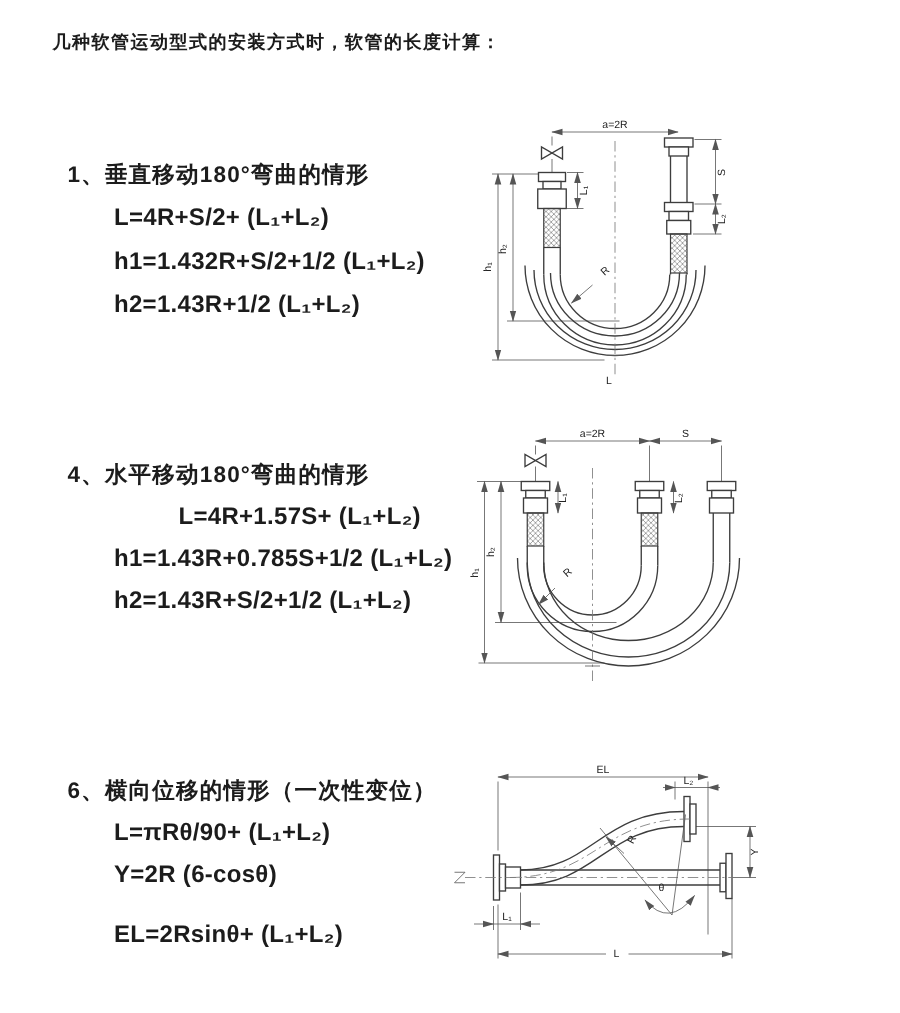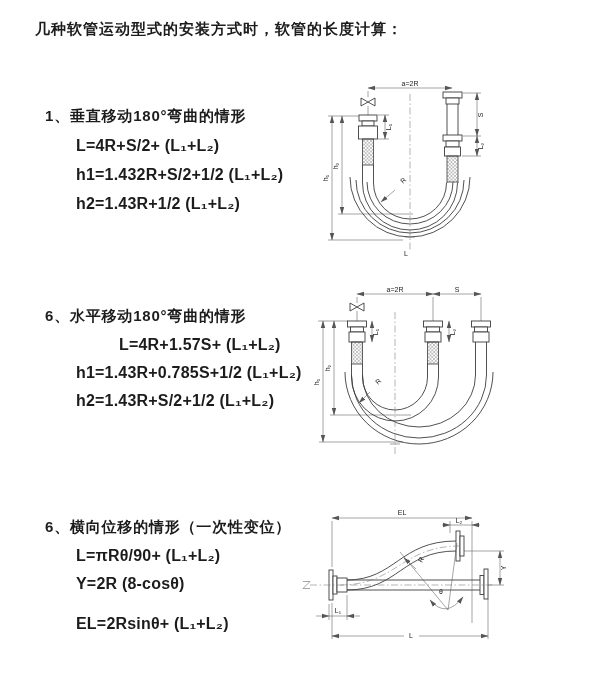--- a/index.html
+++ b/index.html
@@ -2,21 +2,21 @@
 <html><head>
 <meta charset="utf-8">
 <style>
   html,body { margin:0; padding:0; }
   body {
     width:600px; height:675px; position:relative; overflow:hidden;
     background:#ffffff; color:#1c1c1c;
     font-family:"Liberation Sans","DejaVu Sans",sans-serif;
   }
   .abs { position:absolute; }
-  .doc-title { left:35px; top:20px; font-size:15px; font-weight:700; letter-spacing:1px; }
+  .doc-title { left:35px; top:20px; font-size:12px; font-weight:700; letter-spacing:1px; }
   .sec-heading { font-size:15px; font-weight:700; letter-spacing:0.8px; white-space:nowrap; }
   .formula { font-size:16px; font-weight:700; letter-spacing:0.2px; white-space:nowrap; }
   #h1 { left:45px; top:107px; }  #f11 { left:76px; top:137px; } #f12 { left:76px; top:166px; } #f13 { left:76px; top:195px;text-align:center; }
   #h2 { left:45px; top:307px; }  #f21 { left:76px; top:336px;margin-left:43px; } #f22 { left:76px; top:364px; } #f23 { left:76px; top:392px; }
   #h3 { left:45px; top:518px; }  #f31 { left:76px; top:547px; } #f32 { left:76px; top:575px; } #f33 { left:76px; top:601px;margin-top:14px; }
   #d1 { left:315px; top:78px; }
   #d2 { left:308px; top:282px; }
   #d3 { left:298px; top:503px; }
   svg { overflow:visible; }
   svg text { font-family:"Liberation Sans","DejaVu Sans",sans-serif; font-size:7px; fill:#222; font-weight:400; }
@@ -44,30 +44,30 @@
 <div class="abs doc-title">几种软管运动型式的安装方式时，软管的长度计算：</div>
 
 <div>
   <div id="h1" class="abs sec-heading">1、垂直移动180°弯曲的情形</div>
   <div id="f11" class="abs formula">L=4R+S/2+ (L₁+L₂)</div>
   <div id="f12" class="abs formula">h1=1.432R+S/2+1/2 (L₁+L₂)</div>
   <div id="f13" class="abs formula">h2=1.43R+1/2 (L₁+L₂)</div>
 </div>
 
 <div>
-  <div id="h2" class="abs sec-heading">6、水平移动180°弯曲的情形</div>
+  <div id="h2" class="abs sec-heading">4、水平移动180°弯曲的情形</div>
   <div id="f21" class="abs formula">L=4R+1.57S+ (L₁+L₂)</div>
   <div id="f22" class="abs formula">h1=1.43R+0.785S+1/2 (L₁+L₂)</div>
   <div id="f23" class="abs formula">h2=1.43R+S/2+1/2 (L₁+L₂)</div>
 </div>
 
 <div>
   <div id="h3" class="abs sec-heading">6、横向位移的情形（一次性变位）</div>
   <div id="f31" class="abs formula">L=πRθ/90+ (L₁+L₂)</div>
-  <div id="f32" class="abs formula">Y=2R (8-cosθ)</div>
+  <div id="f32" class="abs formula">Y=2R (6-cosθ)</div>
   <div id="f33" class="abs formula">EL=2Rsinθ+ (L₁+L₂)</div>
 </div>
 
 <svg id="d1" class="abs" width="275" height="195" viewBox="0 0 275 195">
   <g>
     <line class="lt" x1="53" y1="13" x2="53" y2="19"></line>
     <line class="dim" x1="53" y1="10" x2="137" y2="10"></line>
     <text x="95" y="7.5" text-anchor="middle" font-size="6.5">a=2R</text>
     <line class="lt" x1="13" y1="38" x2="44" y2="38"></line>
     <line class="dim" x1="17" y1="38" x2="17" y2="162"></line>

